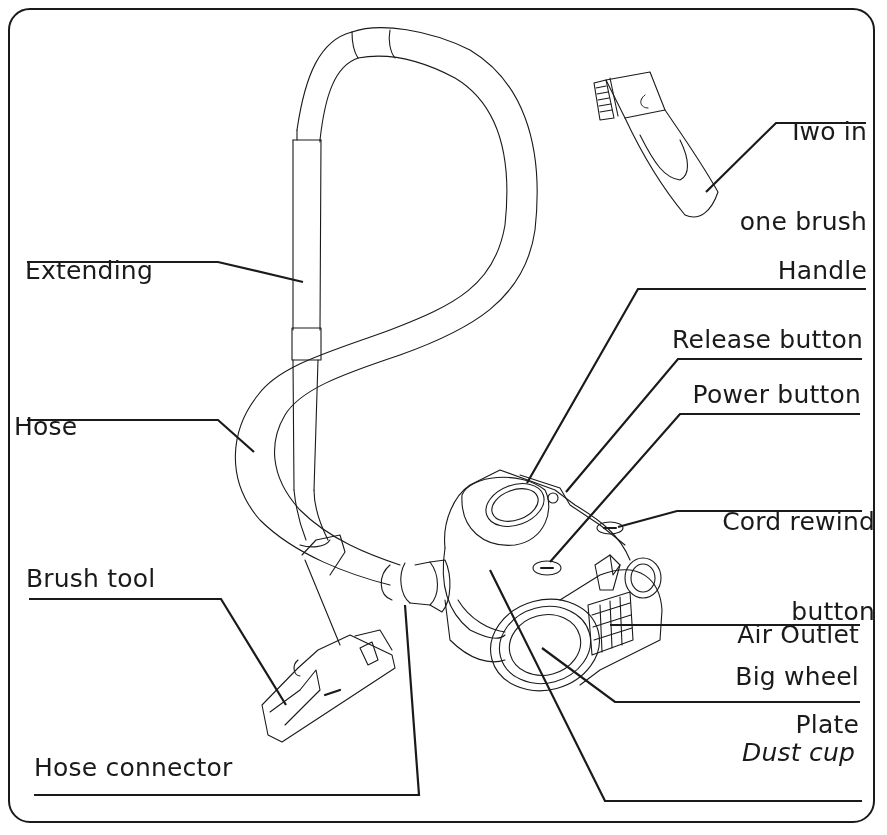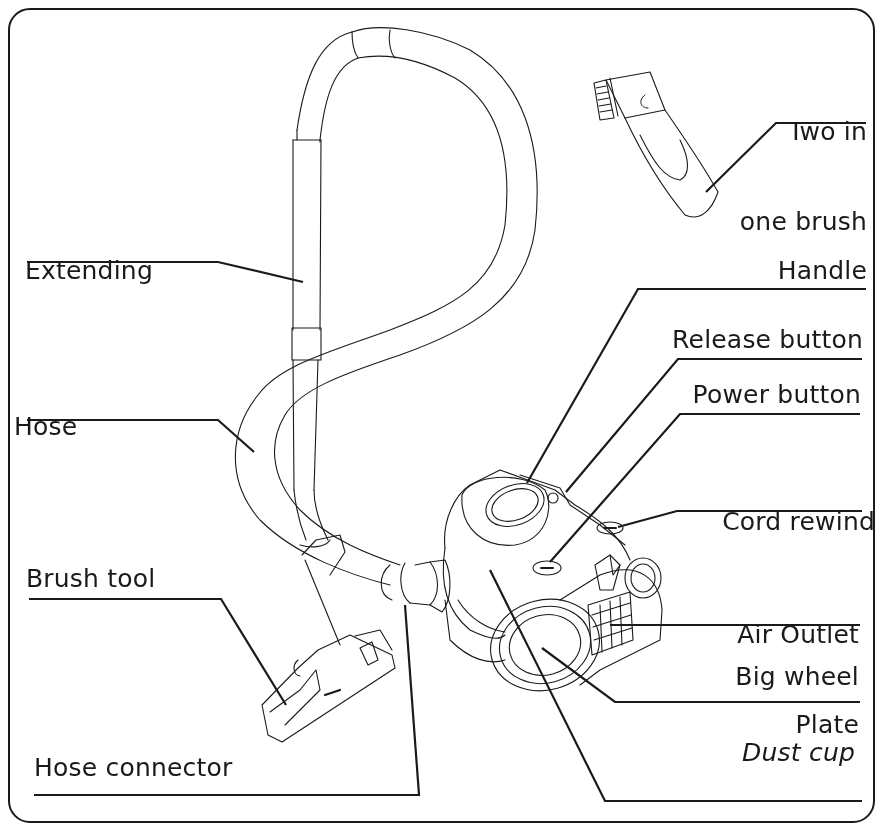--- a/index.html
+++ b/index.html
@@ -131,20 +131,21 @@
 <div class="label right" style="right:20px; top:256px;">Handle</div>
 
 <div class="label right" style="right:24px; top:325px;margin-left:13px;">Release button</div>
 
 <div class="label right" style="right:26px; top:380px;">Power button</div>
 
 <div class="label" style="left:14px; top:380px;margin-top:32px;">Hose</div>
 
 <div class="label right" style="right:12px; top:447px;">
   <div>Cord rewind</div>
+  <div>button</div>
 </div>
 
 <div class="label" style="left:26px; top:564px;">Brush tool</div>
 
 <div class="label right" style="right:28px; top:560px;">
   <div>Air Outlet</div>
   <div>Plate</div>
 </div>
 
 <div class="label right" style="right:28px; top:662px;">Big wheel</div>

